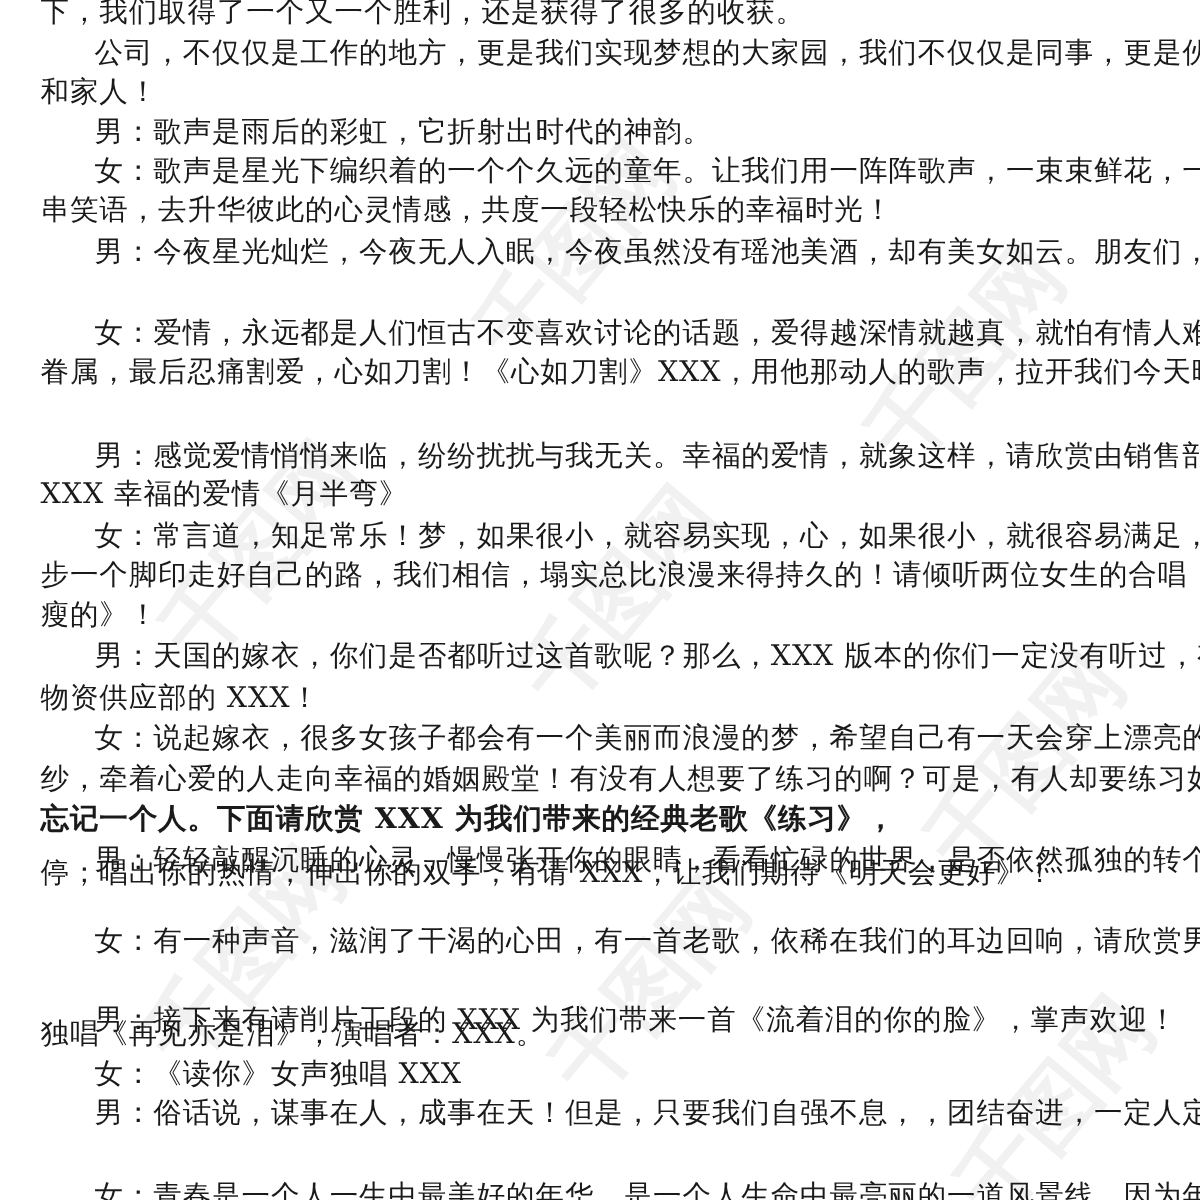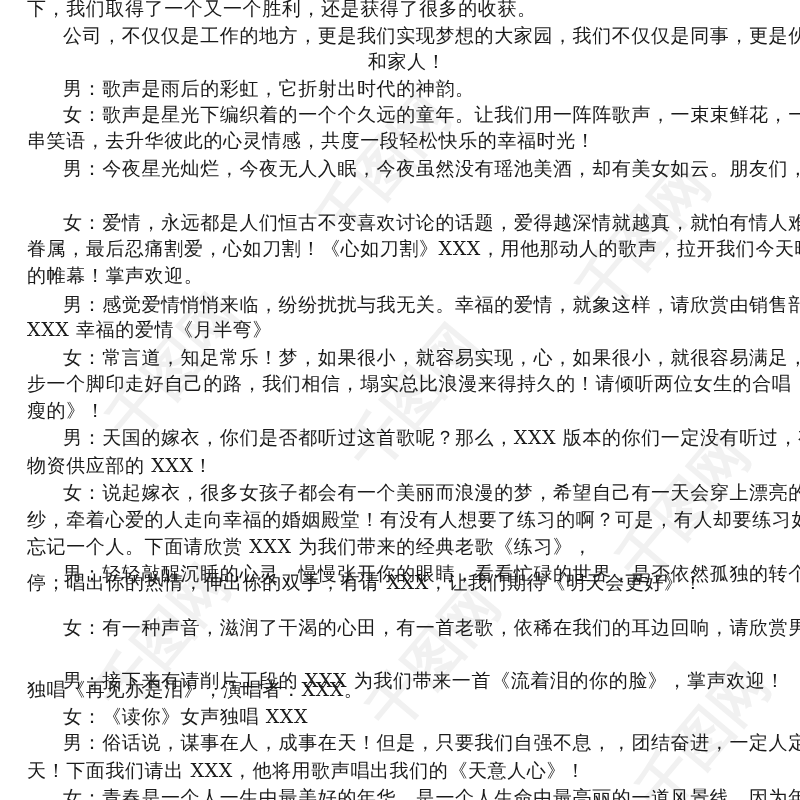--- a/index.html
+++ b/index.html
@@ -29,40 +29,38 @@
     <div class="wm" style="left: 300px; top: 130px;">千图网</div>
     <div class="wm" style="left: 560px; top: 200px;">千图网</div>
     <div class="wm" style="left: 90px; top: 330px;">千图网</div>
     <div class="wm" style="left: 330px; top: 360px;">千图网</div>
     <div class="wm" style="left: 600px; top: 470px;">千图网</div>
     <div class="wm" style="left: 80px; top: 600px;">千图网</div>
     <div class="wm" style="left: 350px; top: 620px;">千图网</div>
     <div class="wm" style="left: 620px; top: 700px;">千图网</div>
     <div class="line" style="top: -4px;">下，我们取得了一个又一个胜利，还是获得了很多的收获。</div>
     <div class="line indent" style="top: 23px;">公司，不仅仅是工作的地方，更是我们实现梦想的大家园，我们不仅仅是同事，更是伙伴</div>
-    <div class="line" style="top: 49px; text-align: center;">和家人！</div>
+    <div class="line" style="top: 49px;">和家人！</div>
     <div class="line indent" style="top: 76px;">男：歌声是雨后的彩虹，它折射出时代的神韵。</div>
     <div class="line indent" style="top: 102px;">女：歌声是星光下编织着的一个个久远的童年。让我们用一阵阵歌声，一束束鲜花，一串</div>
     <div class="line" style="top: 128px;">串笑语，去升华彼此的心灵情感，共度一段轻松快乐的幸福时光！</div>
     <div class="line indent" style="top: 156px;">男：今夜星光灿烂，今夜无人入眠，今夜虽然没有瑶池美酒，却有美女如云。朋友们，欢</div>
     <div class="line indent" style="top: 210px;">女：爱情，永远都是人们恒古不变喜欢讨论的话题，爱得越深情就越真，就怕有情人难成</div>
     <div class="line" style="top: 236px;">眷属，最后忍痛割爱，心如刀割！《心如刀割》XXX，用他那动人的歌声，拉开我们今天晚会</div>
-    <div class="line" style="top: 263px;">的帷幕！掌声欢迎。</div>
     <div class="line indent" style="top: 292px;">男：感觉爱情悄悄来临，纷纷扰扰与我无关。幸福的爱情，就象这样，请欣赏由销售部</div>
     <div class="line" style="top: 317px;">XXX 幸福的爱情《月半弯》</div>
     <div class="line indent" style="top: 345px;">女：常言道，知足常乐！梦，如果很小，就容易实现，心，如果很小，就很容易满足，一</div>
     <div class="line" style="top: 371px;">步一个脚印走好自己的路，我们相信，塌实总比浪漫来得持久的！请倾听两位女生的合唱《瘦</div>
     <div class="line" style="top: 398px;">瘦的》！</div>
     <div class="line indent" style="top: 425px;">男：天国的嫁衣，你们是否都听过这首歌呢？那么，XXX 版本的你们一定没有听过，有请</div>
     <div class="line" style="top: 453px;">物资供应部的 XXX！</div>
     <div class="line indent" style="top: 480px;">女：说起嫁衣，很多女孩子都会有一个美丽而浪漫的梦，希望自己有一天会穿上漂亮的婚</div>
     <div class="line" style="top: 507px;">纱，牵着心爱的人走向幸福的婚姻殿堂！有没有人想要了练习的啊？可是，有人却要练习如何</div>
-    <div class="line" style="top: 534px;">忘记一个人。下面请欣赏 XXX 为我们带来的经典老歌《练习》，</div>
+    <div class="line" style="top: 534px; font-weight: bold;">忘记一个人。下面请欣赏 XXX 为我们带来的经典老歌《练习》，</div>
     <div class="line indent" style="top: 561px;">男：轻轻敲醒沉睡的心灵，慢慢张开你的眼睛，看看忙碌的世界，是否依然孤独的转个不</div>
     <div class="line" style="top: 570px;">停；唱出你的热情，伸出你的双手，有请 XXX，让我们期待《明天会更好》！</div>
     <div class="line indent" style="top: 615px;">女：有一种声音，滋润了干渴的心田，有一首老歌，依稀在我们的耳边回响，请欣赏男声</div>
     <div class="line" style="top: 677px;">独唱《再见亦是泪》，演唱者：XXX。</div>
     <div class="line indent" style="top: 668px;">男：接下来有请削片工段的 XXX 为我们带来一首《流着泪的你的脸》，掌声欢迎！</div>
     <div class="line indent" style="top: 704px;">女：《读你》女声独唱 XXX</div>
     <div class="line indent" style="top: 730px;">男：俗话说，谋事在人，成事在天！但是，只要我们自强不息，，团结奋进，一定人定胜</div>
-    <div class="line" style="top: 758px;">天！下面我们请出 XXX，他将用歌声唱出我们的《天意人心》！</div>
     <div class="line indent" style="top: 785px;">女：青春是一个人一生中最美好的年华，是一个人生命中最亮丽的一道风景线。因为年少</div>
   </div>
 
 </body></html>

